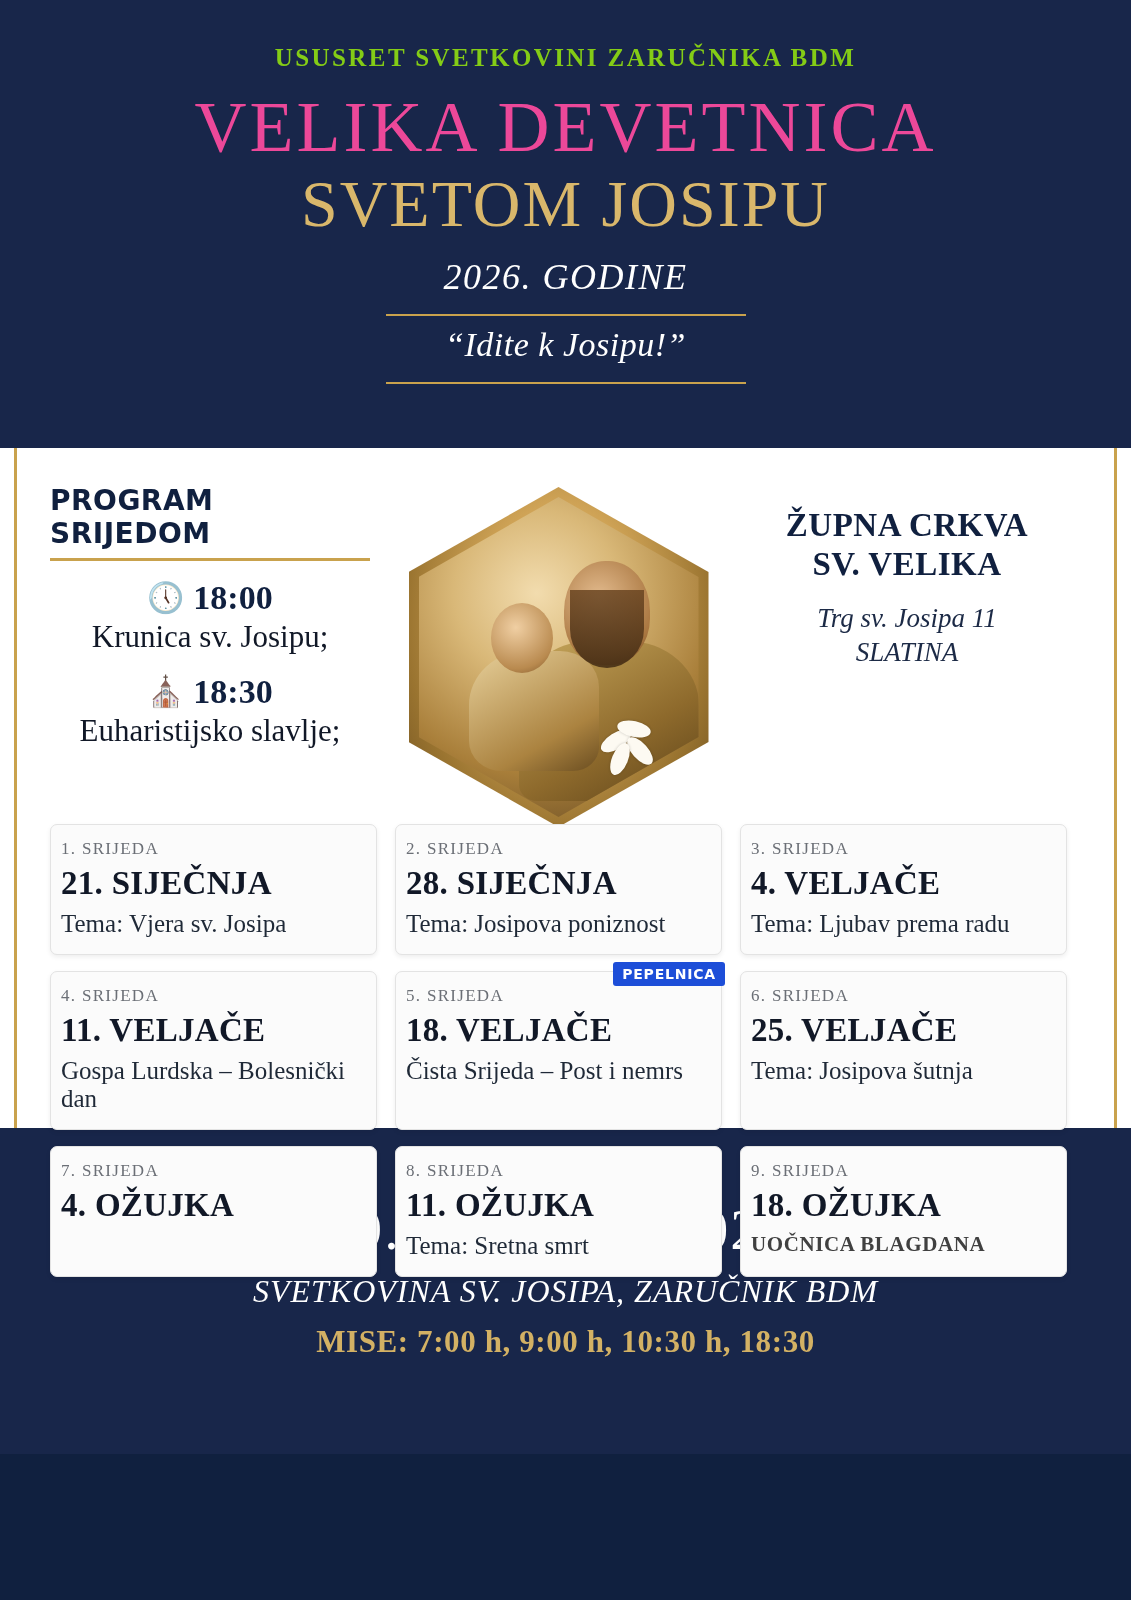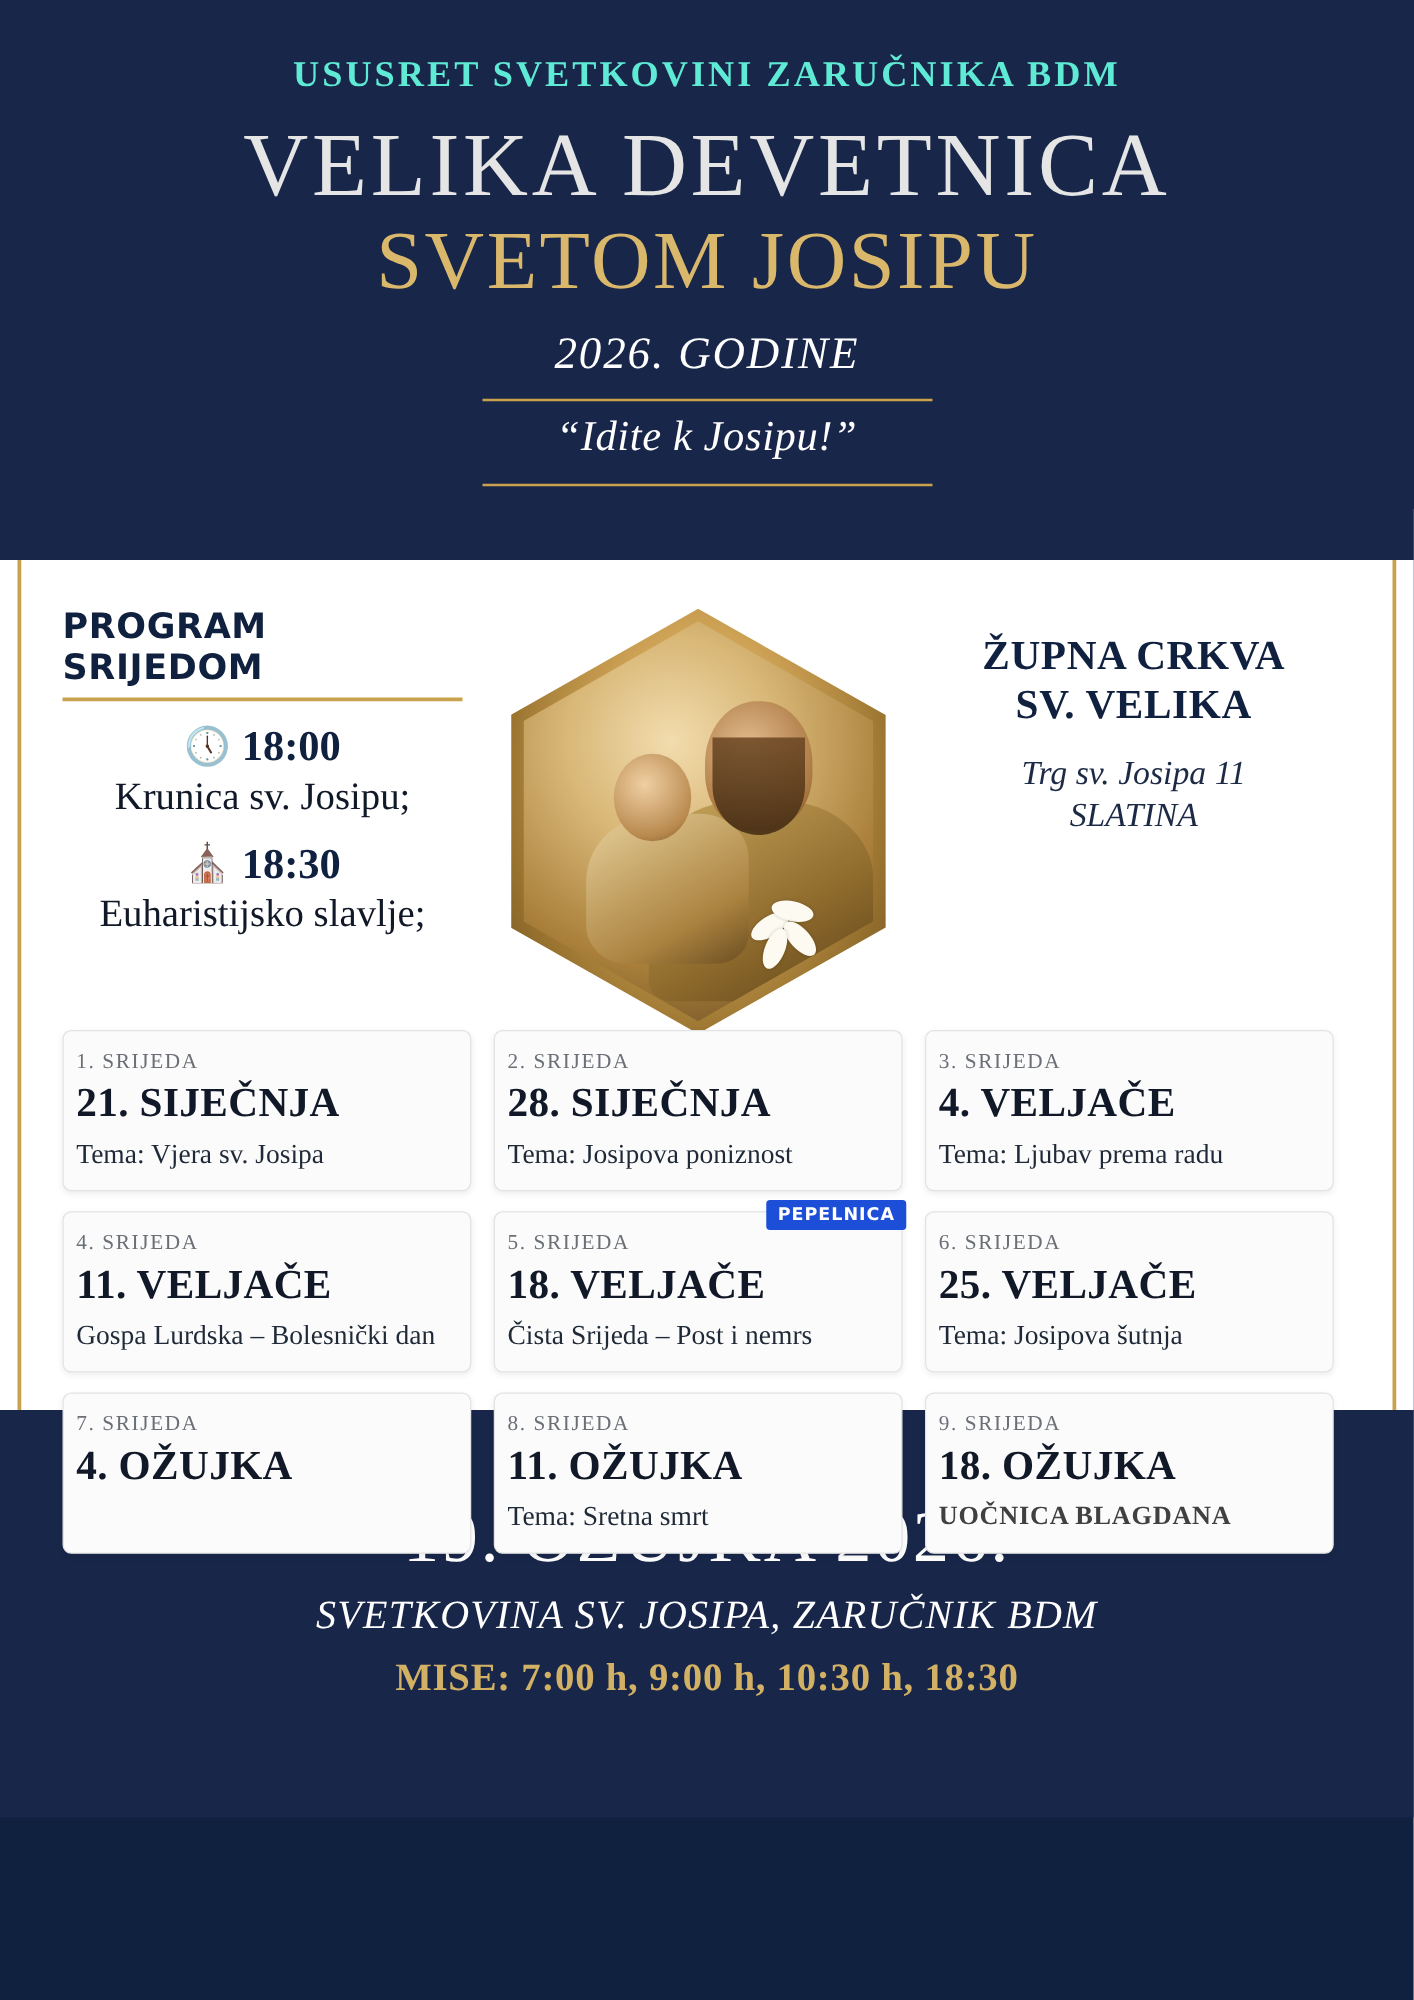--- a/index.html
+++ b/index.html
@@ -23,29 +23,29 @@
 
   
   .header {
     background: #18264a;
     padding: 44px 40px 26px 40px;
     text-align: center;
     box-sizing: border-box;
     height: 448px;
   }
   .kicker {
-    color: #5eead4;
+    color: #84cc16;
     font-family: "Liberation Serif", serif;
-    font-size: 29px;
+    font-size: 25px;
     letter-spacing: 2.4px;
     font-weight: 700;
     margin-bottom: 18px;
   }
   .title-main {
-    color: #e5e5e5;
+    color: #ec4899;
     font-size: 72px;
     letter-spacing: 3px;
     font-weight: 400;
     line-height: 1.05;
     margin-bottom: 2px;
     margin-top: 10px;
   }
   .title-sub {
     color: #d9b76b;
     font-size: 66px;
@@ -286,21 +286,21 @@
     text-transform: uppercase;
   }
   .card .date {
     font-size: 33px;
     font-weight: 700;
     color: #111827;
     margin: 6px 0 8px 0;
     letter-spacing: 0.3px;
   }
   .card .theme {
-    font-size: 22px;
+    font-size: 25px;
     color: #1f2937;
   }
   .card .theme.gold {
     color: #404040;
     font-weight: 700;
     font-size: 21px;
     letter-spacing: 0.6px;
   }
   .badge {
     position: absolute;

